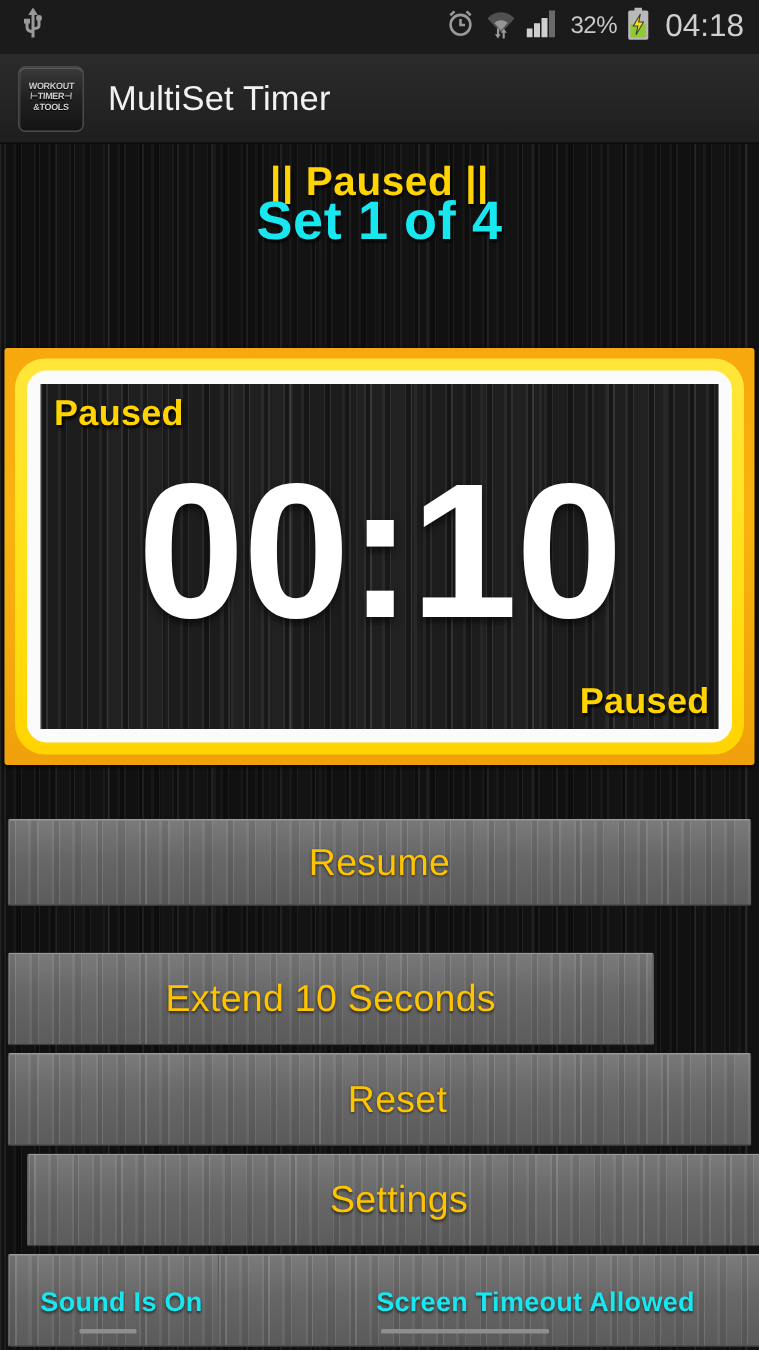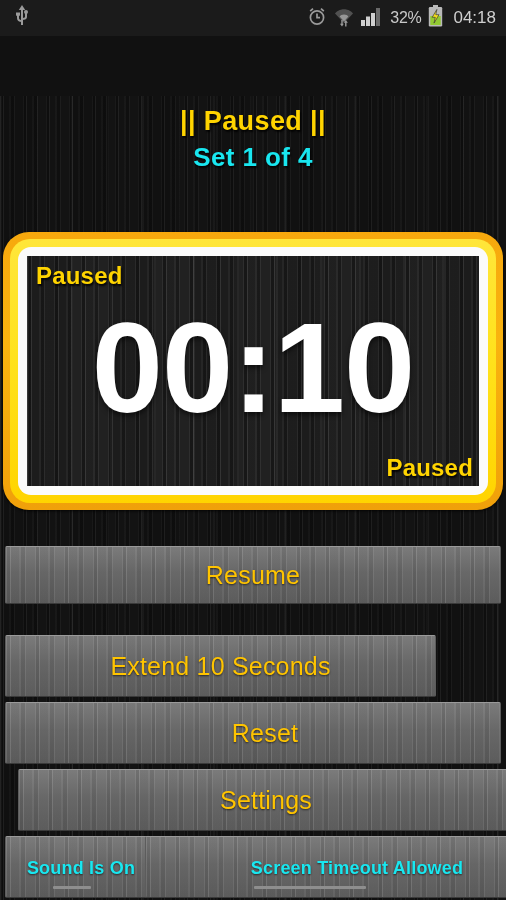--- a/index.html
+++ b/index.html
@@ -43,21 +43,21 @@
   }
   .sb-icon { display: block; }
   .sb-pct {
     color: #c9c9c9;
     font-size: 16px;
     letter-spacing: -0.3px;
     font-family: "Liberation Sans", sans-serif;
   }
   .sb-clock {
     color: #cfcfcf;
-    font-size: 17px;
+    font-size: 21px;
     letter-spacing: 0px;
     margin-left: 3px;
     font-family: "Liberation Sans", sans-serif;
   }
 
   
   #action-bar {
     position: absolute;
     top: 36px; left: 0;
     width: 506px;
@@ -135,38 +135,38 @@
     width: 506px;
     text-align: center;
     color: #ffd400;
     font-size: 27px;
     font-weight: bold;
     letter-spacing: 0.4px;
     text-shadow: 1px 2px 2px rgba(0,0,0,.85);
   }
   #header-set {
     position: absolute;
-    top: 46px; left: 0;
+    top: 30px; left: 0;
     width: 506px;
     text-align: center;
     color: #19e7f0;
-    font-size: 26px;
+    font-size: 36px;
     font-weight: bold;
     letter-spacing: 0.4px;
     text-shadow: 1px 2px 2px rgba(0,0,0,.85);
   }
 
   
   #timer-panel {
     position: absolute;
     top: 136px; left: 3px;
     width: 500px;
     height: 278px;
     box-sizing: border-box;
-    border-radius: 26px;
+    border-radius: 2px;
     padding: 7px;
     background: linear-gradient(to bottom, #f7a80d 0%, #f9b30f 40%, #f0a00a 100%);
     box-shadow: 0 1px 3px rgba(0,0,0,.8);
   }
   #timer-ring {
     width: 100%;
     height: 100%;
     box-sizing: border-box;
     border-radius: 20px;
     padding: 8px;
@@ -346,20 +346,28 @@
           <rect x="5" y="0" width="5" height="2.4" fill="#b9b9b9"></rect>
           <rect x="0.8" y="2" width="13.4" height="19.5" rx="1.2" fill="#b9b9b9"></rect>
           <rect x="2.3" y="11" width="10.4" height="9" fill="#92c932"></rect>
           <path d="M8.9 4.4 L4.2 12.3 h3.1 l-1.3 5.8 l5 -8.4 h-3.2 z" fill="#f7e01b" stroke="#3a3a3a" stroke-width="0.7"></path>
         </svg>
       </span>
       <span class="sb-clock">04:18</span>
     </div>
   </div>
 
+  <div id="action-bar">
+    <div id="app-icon">
+      <span>WORKOUT</span>
+      <span>⊢TIMER⊣</span>
+      <span>&amp;TOOLS</span>
+    </div>
+    <div id="app-title">MultiSet Timer</div>
+  </div>
 
   <div id="content" class="wood">
 
     <div id="header-status">|| Paused ||</div>
     <div id="header-set">Set 1 of 4</div>
 
     <div id="timer-panel">
       <div id="timer-ring">
         <div id="timer-white">
           <div id="timer-face">

